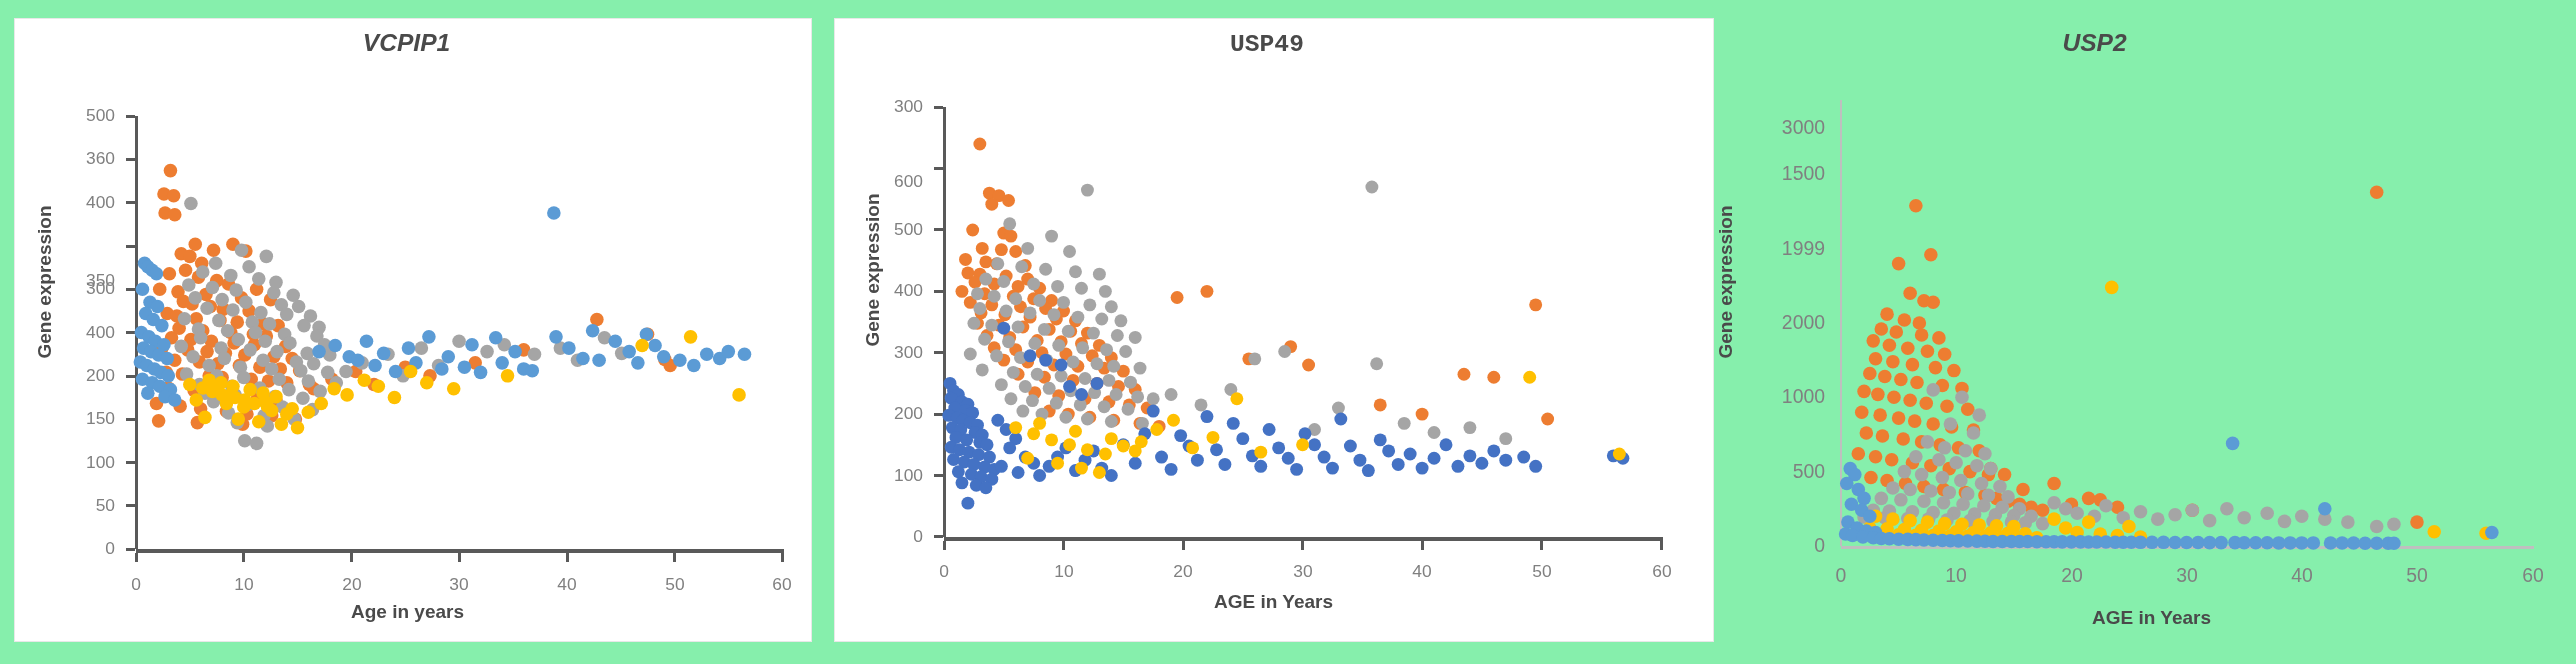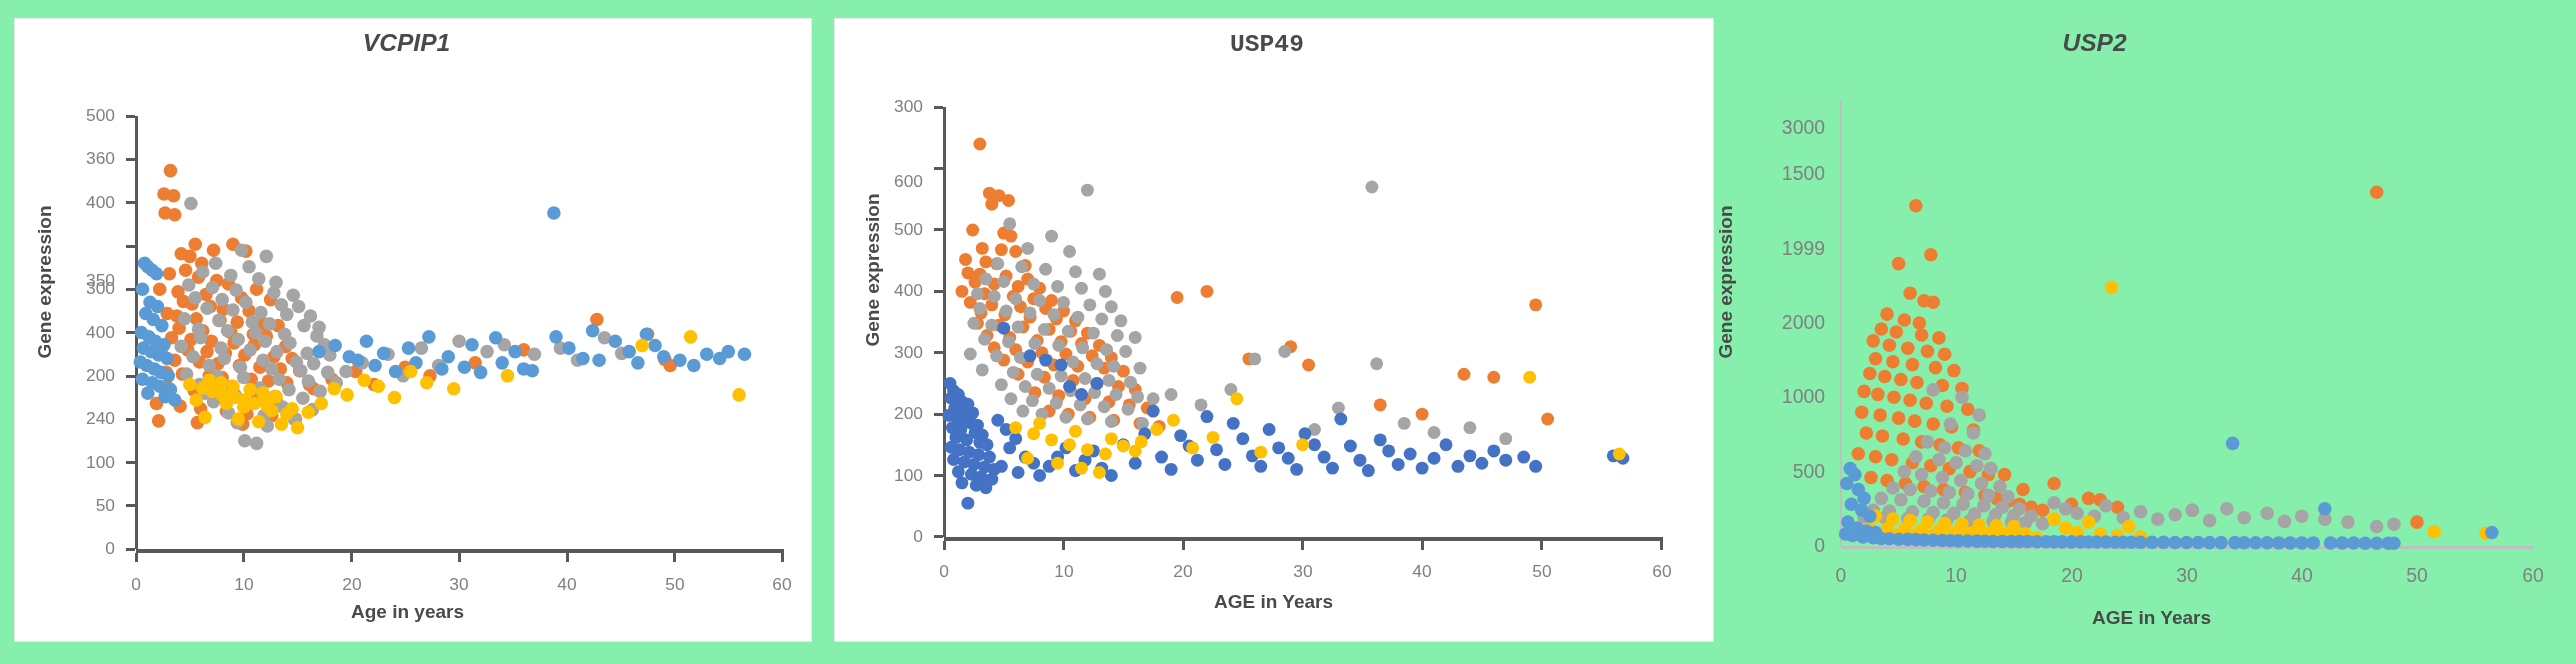--- a/index.html
+++ b/index.html
@@ -37,21 +37,21 @@
     <div class="plotarea" id="plot0" style="left:136px;top:116px;width:646px;height:433px;">
         <div class="axis-line" style="left: -1.3px; top: 0px; width: 3.2px; height: 433px;"></div>
         <div class="axis-line" style="left: 0px; top: 433px; width: 648px; height: 3.9px;"></div>
         <div class="tick" style="left: -10.3px; top: 432px; width: 9px; height: 3.2px;"></div>
         <div class="ytick-label" style="left: -111px; top: 422px; width: 90px; font-size: 17.4px;">0</div>
         <div class="tick" style="left: -10.3px; top: 388px; width: 9px; height: 3.2px;"></div>
         <div class="ytick-label" style="left: -111px; top: 379px; width: 90px; font-size: 17.4px;">50</div>
         <div class="tick" style="left: -10.3px; top: 345px; width: 9px; height: 3.2px;"></div>
         <div class="ytick-label" style="left: -111px; top: 336px; width: 90px; font-size: 17.4px;">100</div>
         <div class="tick" style="left: -10.3px; top: 302px; width: 9px; height: 3.2px;"></div>
-        <div class="ytick-label" style="left: -111px; top: 292px; width: 90px; font-size: 17.4px;">240</div>
+        <div class="ytick-label" style="left: -111px; top: 292px; width: 90px; font-size: 17.4px;">150</div>
         <div class="tick" style="left: -10.3px; top: 259px; width: 9px; height: 3.2px;"></div>
         <div class="ytick-label" style="left: -111px; top: 249px; width: 90px; font-size: 17.4px;">200</div>
         <div class="tick" style="left: -10.3px; top: 215px; width: 9px; height: 3.2px;"></div>
         <div class="ytick-label" style="left: -111px; top: 206px; width: 90px; font-size: 17.4px;">400</div>
         <div class="tick" style="left: -10.3px; top: 172px; width: 9px; height: 3.2px;"></div>
         <div class="ytick-label" style="left: -111px; top: 162px; width: 90px; font-size: 17.4px;">300</div>
         <div class="tick" style="left: -10.3px; top: 129px; width: 9px; height: 3.2px;"></div>
         <div class="ytick-label" style="left: -111px; top: 119px; width: 90px; font-size: 17.4px; margin-top: 35px;">350</div>
         <div class="tick" style="left: -10.3px; top: 85px; width: 9px; height: 3.2px;"></div>
         <div class="ytick-label" style="left: -111px; top: 76px; width: 90px; font-size: 17.4px;">400</div>

